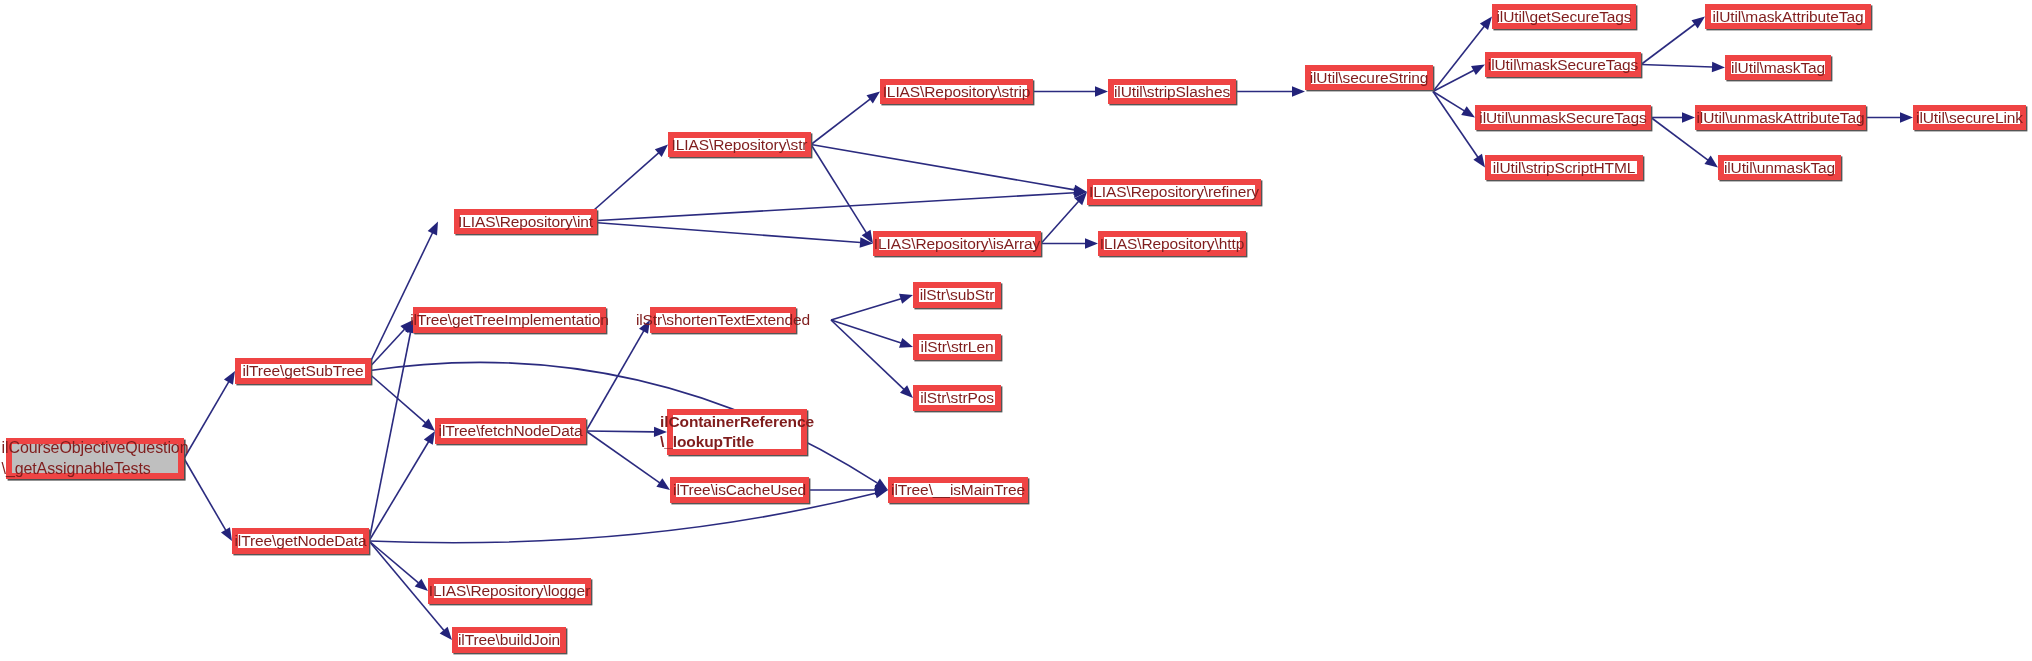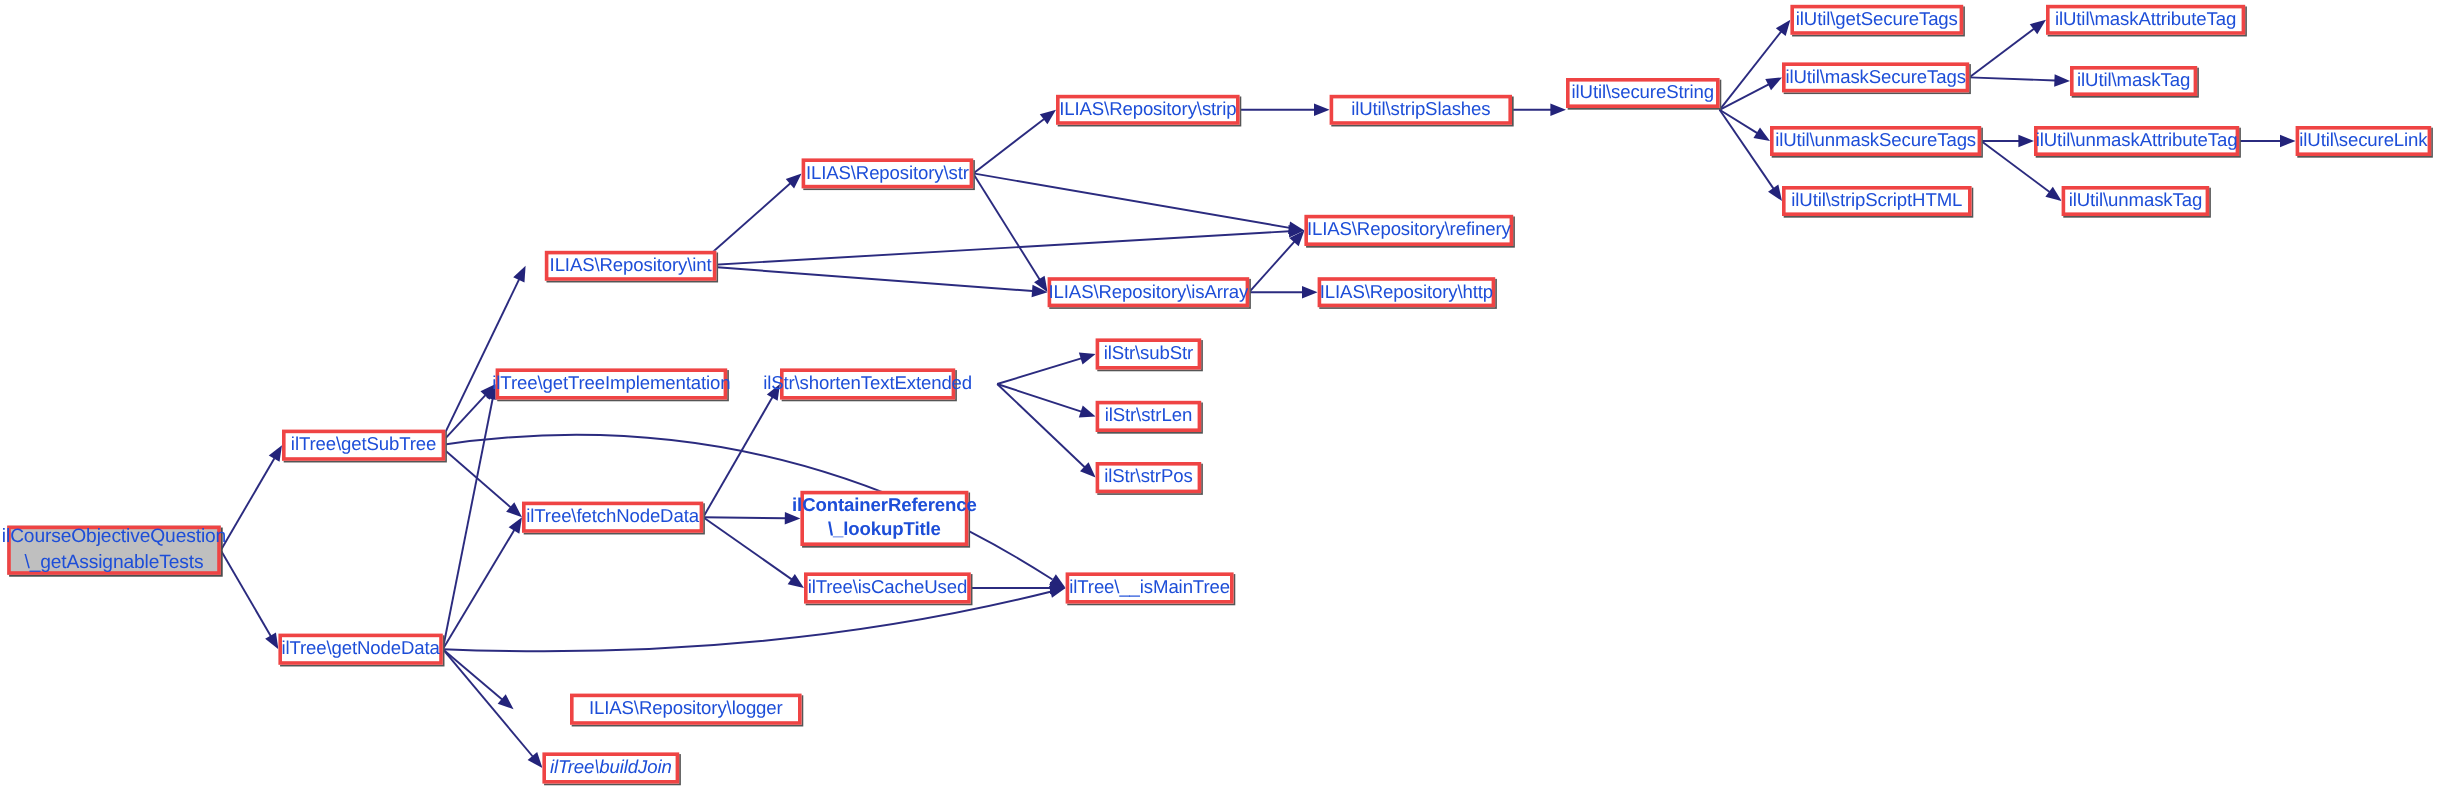--- a/index.html
+++ b/index.html
@@ -9,29 +9,28 @@
     position:relative;
     width:2032px;
     height:661px;
     background:#ffffff;
     overflow:hidden;
   }
   #edges{position:absolute;left:0;top:0;width:2032px;height:661px;pointer-events:none;}
   .node{
     position:absolute;
     box-sizing:border-box;
-    border:3px solid #ef4444;
+    border:6px solid #ef4444;
     background:#ffffff;
-    color:#1d4ed8;
+    color:#7f1d1d;
     font-size:15.5px;
     line-height:1.12;
     display:flex;
     align-items:center;
     justify-content:center;
-    text-align:center;
     white-space:pre;
     letter-spacing:-0.1px;
     box-shadow:1.4px 1.4px 0 0 #555555;
     cursor:default;
   }
   .node.root{
     background:#bfbfbf;
     font-size:16px;
     box-shadow:1.6px 1.6px 0 0 #4d4d4d;
   }
@@ -191,36 +190,36 @@
         <polygon points="913,398 899.996833614847,392.80792296281874 907.1646567812211,385.2725191212459" fill="#23237a"></polygon>
       </g>
     </svg>
 <div class="node root twoline" style="left: 6px; top: 438px; width: 178px; height: 41px;">ilCourseObjectiveQuestion
 \_getAssignableTests</div>
     <div class="node" style="left: 235px; top: 358px; width: 136px; height: 26px;">ilTree\getSubTree</div>
     <div class="node" style="left: 232px; top: 528px; width: 137px; height: 26px;">ilTree\getNodeData</div>
     <div class="node" style="left: 438px; top: 209px; width: 143px; height: 25px; margin-left: 16px;">ILIAS\Repository\int</div>
     <div class="node" style="left: 413px; top: 307px; width: 193px; height: 26px;">ilTree\getTreeImplementation</div>
     <div class="node" style="left: 435px; top: 418px; width: 151px; height: 26px;">ilTree\fetchNodeData</div>
-    <div class="node" style="left: 428px; top: 578px; width: 193px; height: 26px; margin-left: 47px;">ILIAS\Repository\logger</div>
-    <div class="node" style="left: 452px; top: 627px; width: 114px; height: 26px; font-style: italic;">ilTree\buildJoin</div>
+    <div class="node" style="left: 428px; top: 578px; width: 163px; height: 26px;">ILIAS\Repository\logger</div>
+    <div class="node" style="left: 452px; top: 627px; width: 114px; height: 26px;">ilTree\buildJoin</div>
     <div class="node" style="left: 668px; top: 132px; width: 143px; height: 25px;">ILIAS\Repository\str</div>
     <div class="node" style="left: 650px; top: 307px; width: 146px; height: 26px;">ilStr\shortenTextExtended</div>
     <div class="node twoline" style="left: 667px; top: 409px; width: 140px; height: 46px; font-weight: bold;">ilContainerReference
 \_lookupTitle</div>
     <div class="node" style="left: 670px; top: 477px; width: 139px; height: 26px;">ilTree\isCacheUsed</div>
     <div class="node" style="left: 873px; top: 231px; width: 168px; height: 25px;">ILIAS\Repository\isArray</div>
     <div class="node" style="left: 913px; top: 282px; width: 88px; height: 26px;">ilStr\subStr</div>
     <div class="node" style="left: 913px; top: 334px; width: 88px; height: 26px;">ilStr\strLen</div>
     <div class="node" style="left: 913px; top: 385px; width: 88px; height: 26px;">ilStr\strPos</div>
     <div class="node" style="left: 888px; top: 477px; width: 140px; height: 26px;">ilTree\__isMainTree</div>
     <div class="node" style="left: 880px; top: 79px; width: 153px; height: 25px;">ILIAS\Repository\strip</div>
     <div class="node" style="left: 1087px; top: 179px; width: 174px; height: 26px;">ILIAS\Repository\refinery</div>
     <div class="node" style="left: 1098px; top: 231px; width: 148px; height: 25px;">ILIAS\Repository\http</div>
-    <div class="node" style="left: 1108px; top: 79px; width: 152px; height: 25px;">ilUtil\stripSlashes</div>
+    <div class="node" style="left: 1108px; top: 79px; width: 128px; height: 25px;">ilUtil\stripSlashes</div>
     <div class="node" style="left: 1305px; top: 65px; width: 128px; height: 25px;">ilUtil\secureString</div>
     <div class="node" style="left: 1492px; top: 4px; width: 144px; height: 25px;">ilUtil\getSecureTags</div>
     <div class="node" style="left: 1485px; top: 52px; width: 156px; height: 25px;">ilUtil\maskSecureTags</div>
     <div class="node" style="left: 1475px; top: 105px; width: 176px; height: 25px;">ilUtil\unmaskSecureTags</div>
     <div class="node" style="left: 1485px; top: 155px; width: 158px; height: 25px;">ilUtil\stripScriptHTML</div>
     <div class="node" style="left: 1705px; top: 4px; width: 166px; height: 25px;">ilUtil\maskAttributeTag</div>
     <div class="node" style="left: 1725px; top: 55px; width: 106px; height: 25px;">ilUtil\maskTag</div>
     <div class="node" style="left: 1695px; top: 105px; width: 171px; height: 25px;">ilUtil\unmaskAttributeTag</div>
     <div class="node" style="left: 1718px; top: 155px; width: 123px; height: 25px;">ilUtil\unmaskTag</div>
     <div class="node" style="left: 1913px; top: 105px; width: 113px; height: 25px;">ilUtil\secureLink</div>

